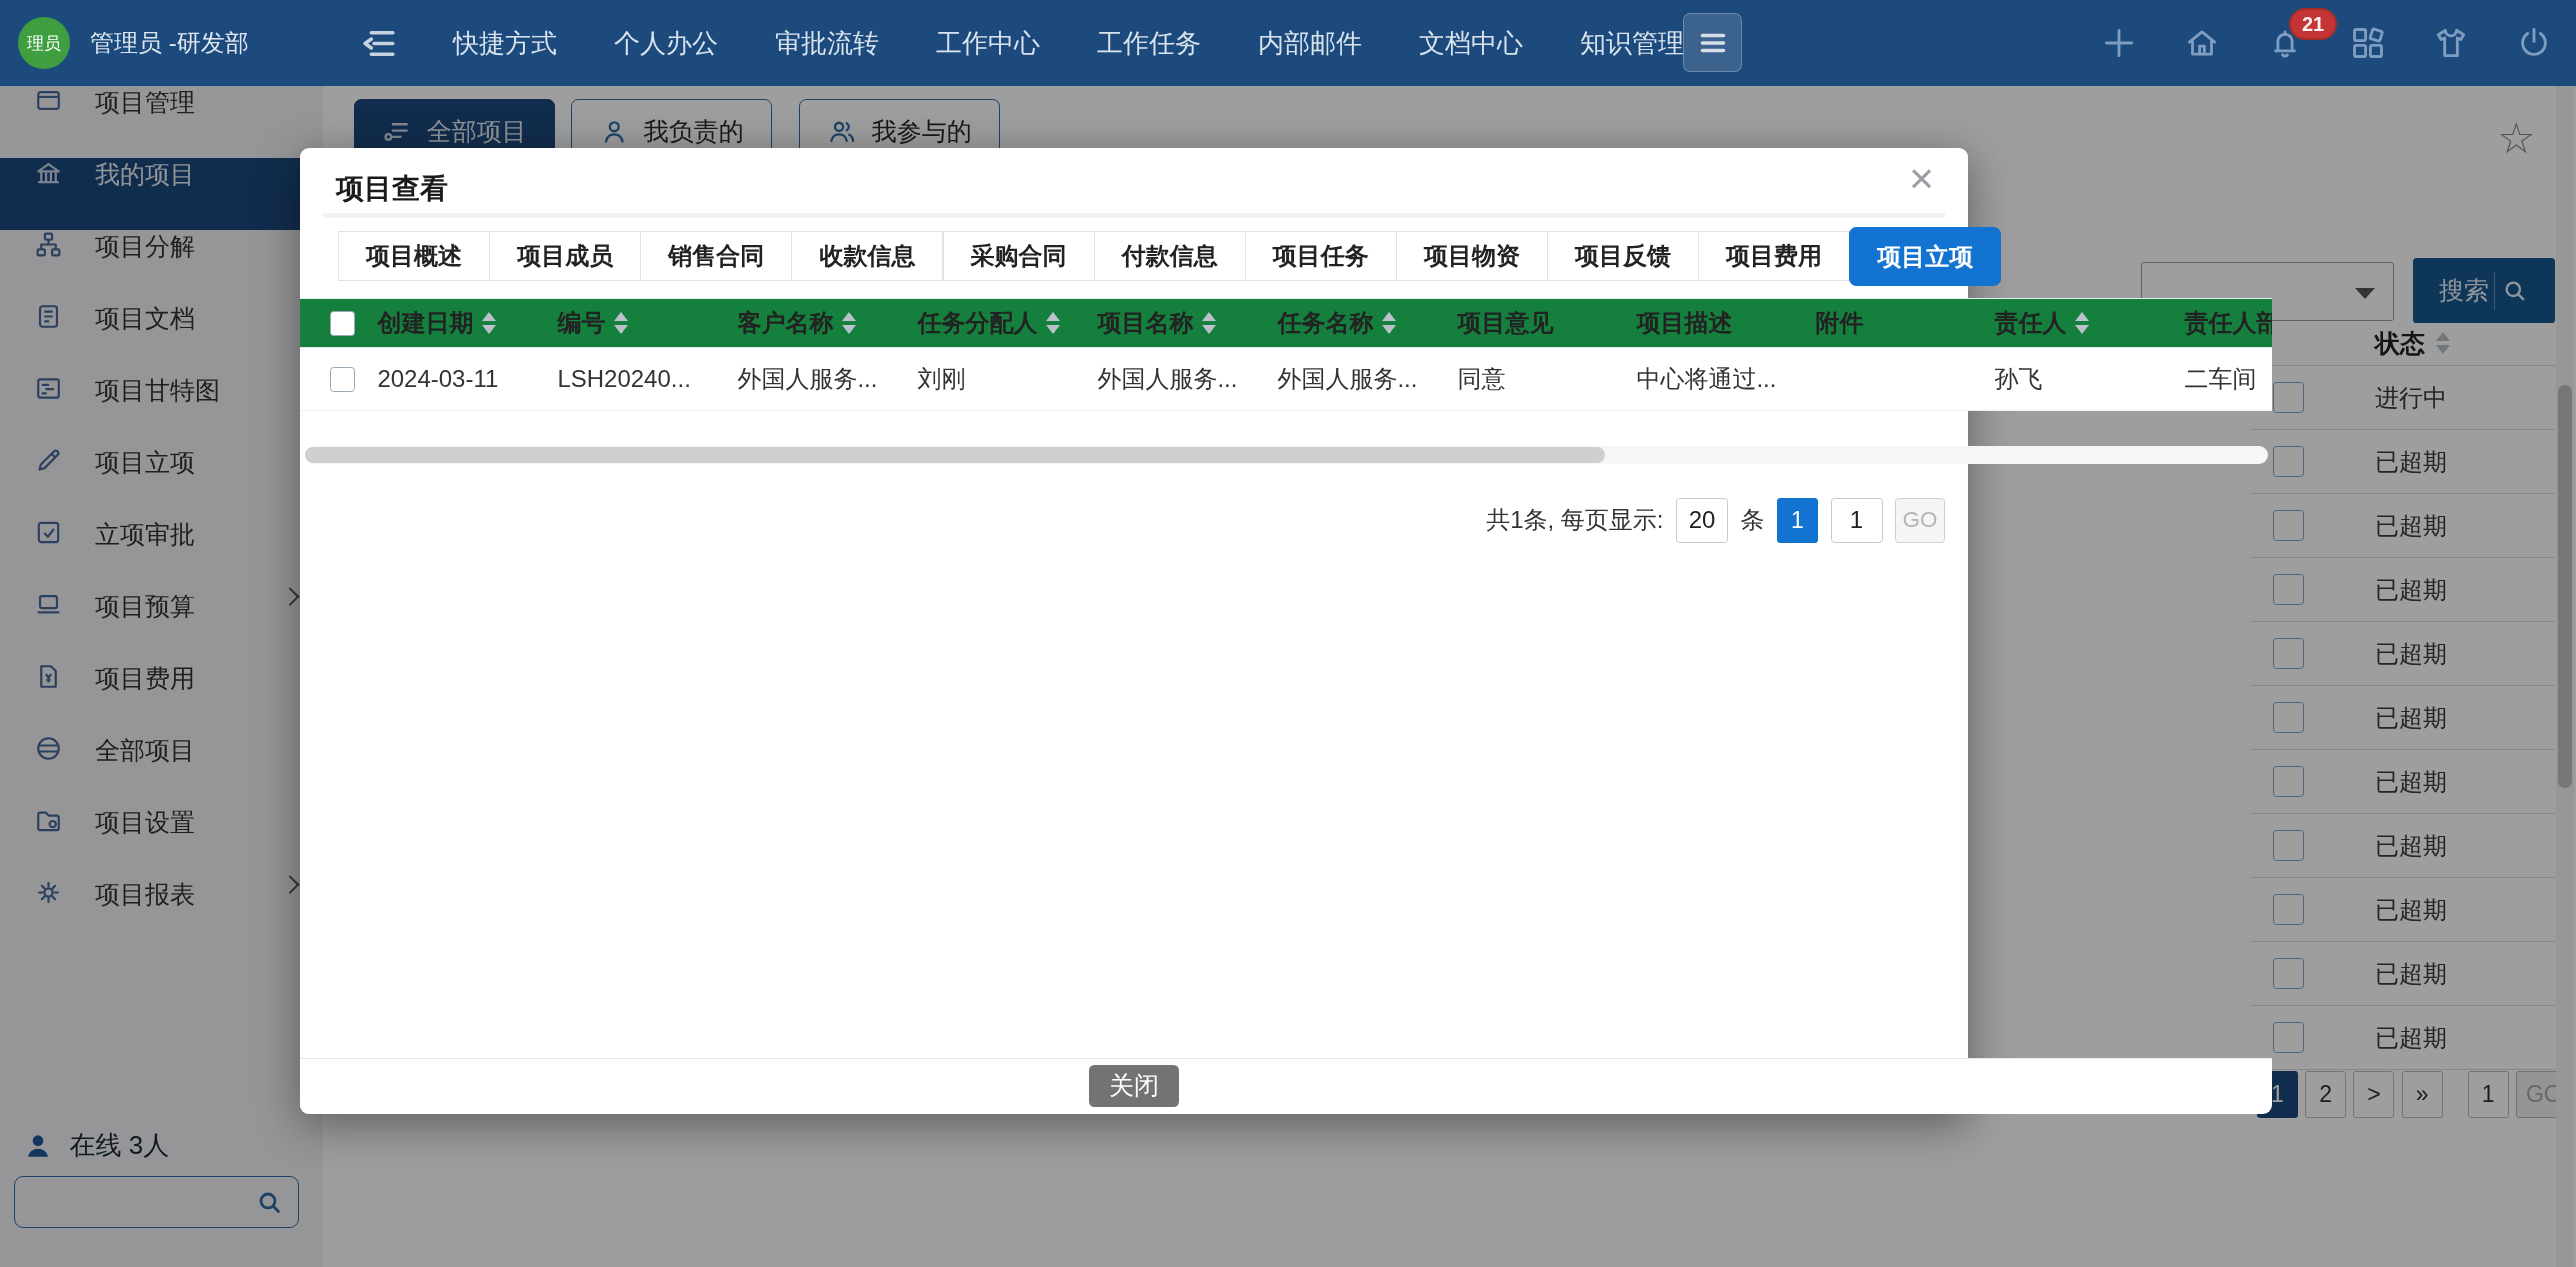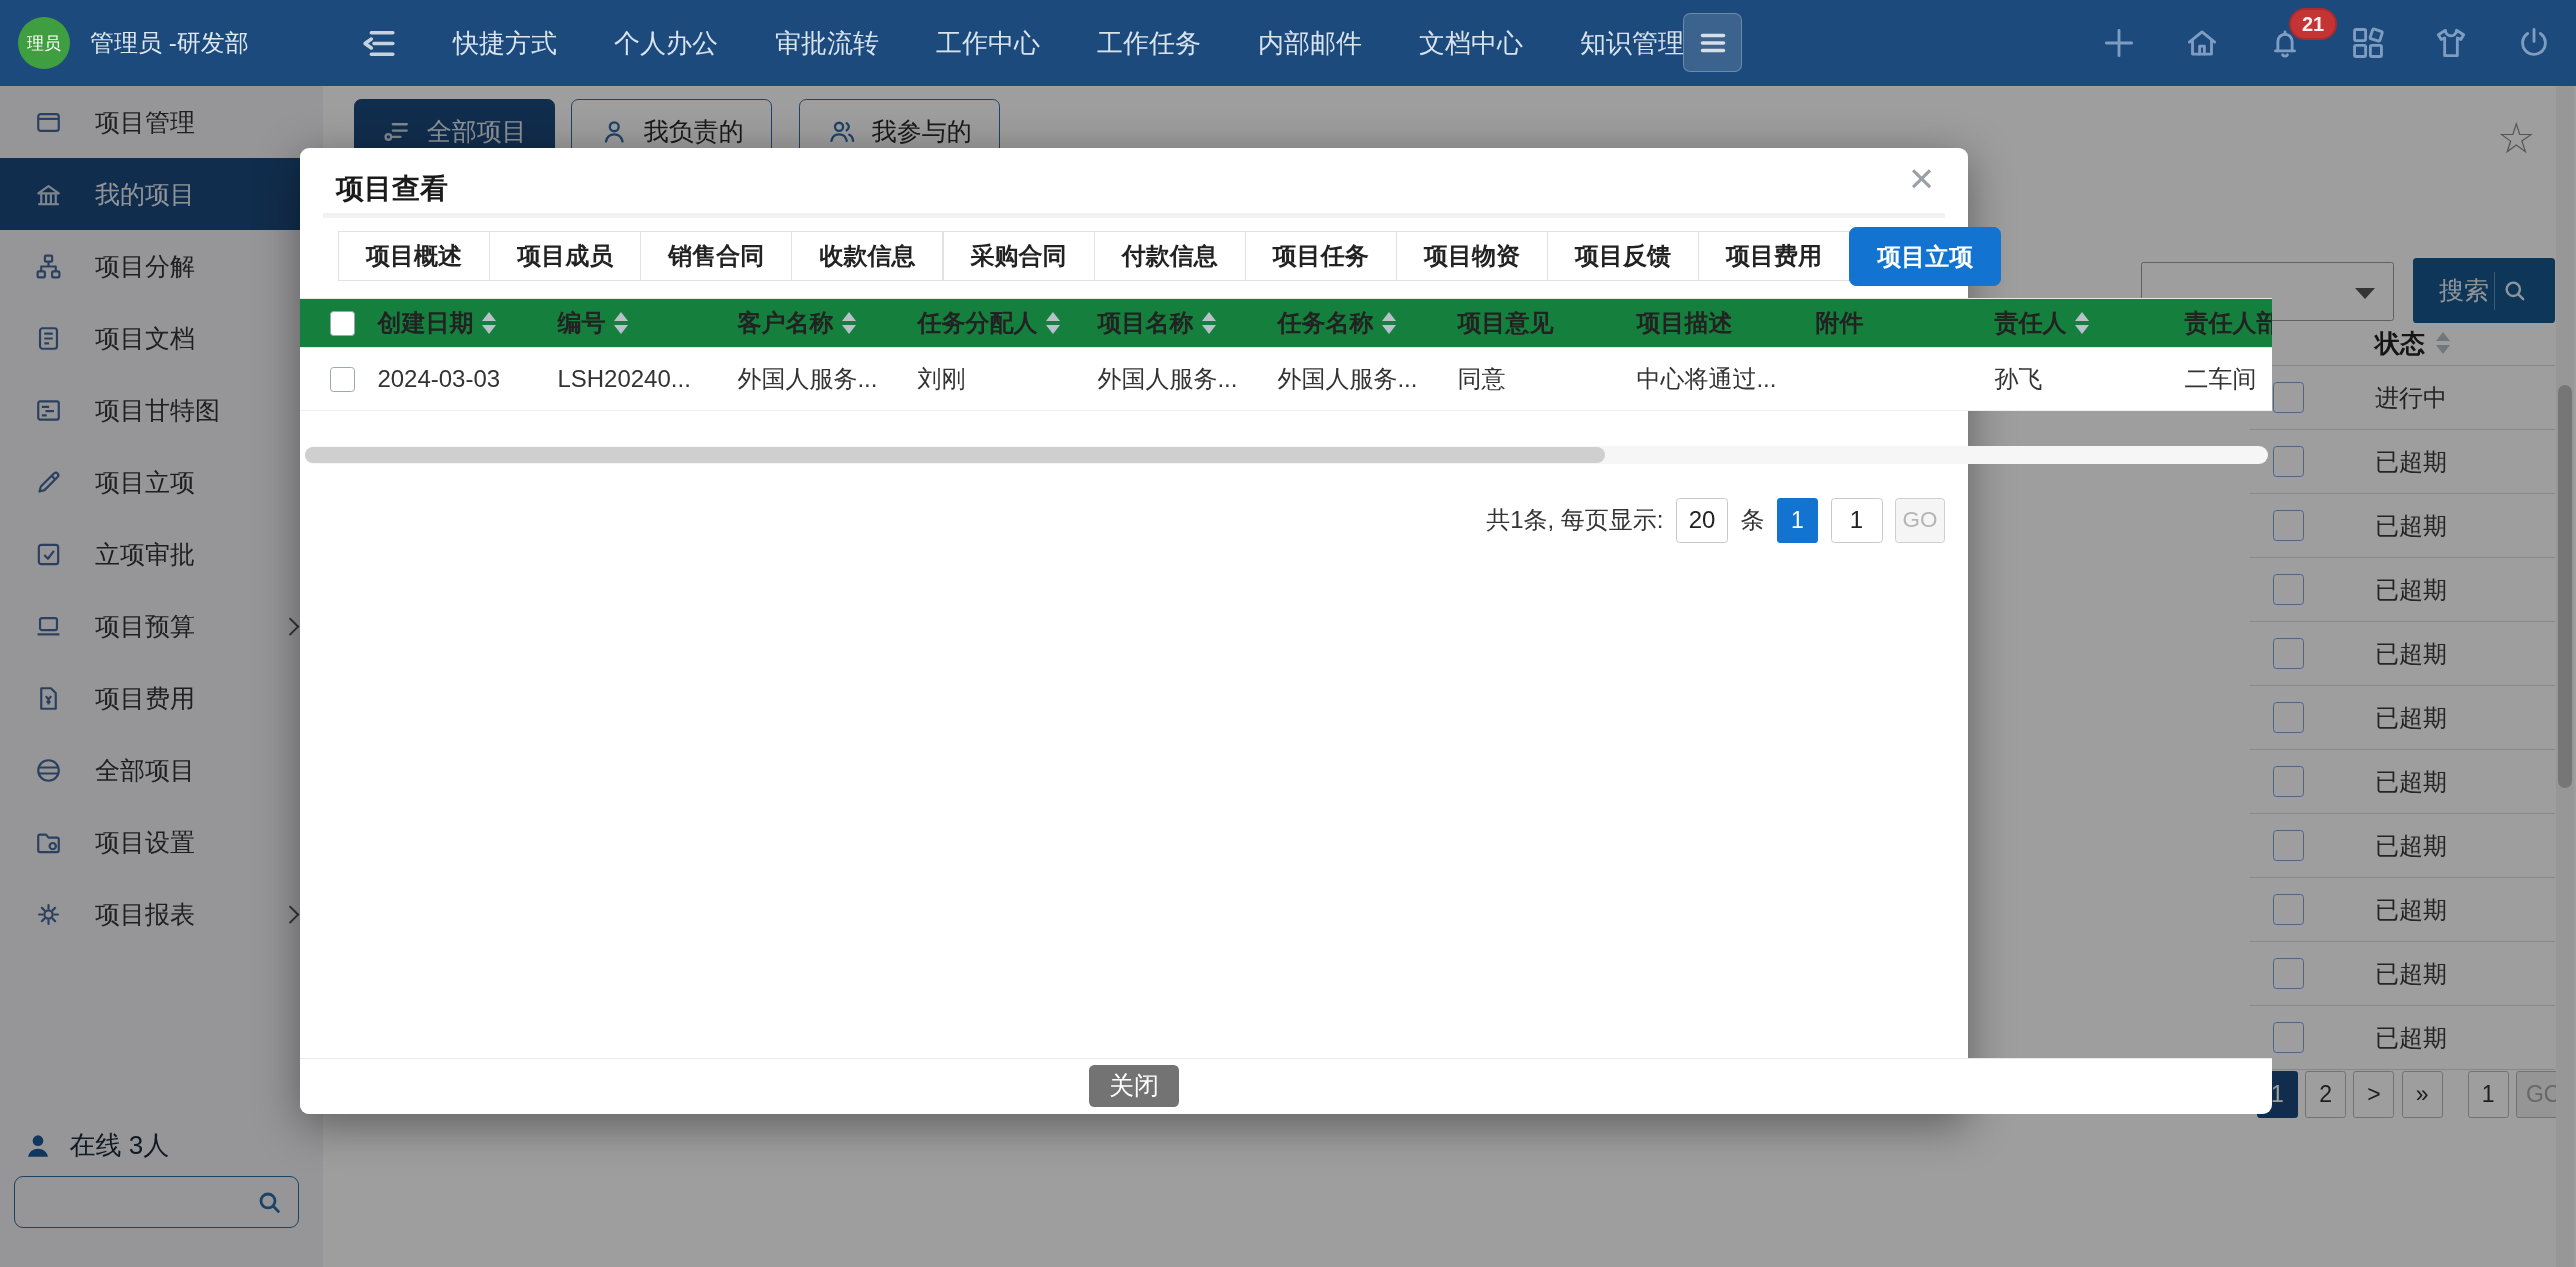--- a/index.html
+++ b/index.html
@@ -20,21 +20,21 @@
                 background:rgba(255,255,255,0.14); border:0.9px solid rgba(255,255,255,0.25);
                 display:flex; align-items:center; justify-content:center; color:#d6dee8; }
   .nav-icons { position:absolute; right:23px; top:0; height:86px; display:flex; align-items:center; gap:45px; color:#7f9dc0; }
   .nav-ic { width:38px; height:38px; position:relative; }
   .badge { position:absolute; left:23px; top:-16px; min-width:48px; height:32px; padding:0 9px;
            background:#c43434; border:2.7px solid #a82c2c; border-radius:16px; color:#ffefef;
            font-size:20px; font-weight:bold; display:flex; align-items:center; justify-content:center; }
 
   
   .sidebar { position:absolute; left:0; top:86px; width:323px; height:1181px; background:#f2f3f5; z-index:5; }
-  .sitem { display:flex; align-items:center; height:72px; padding-left:34px; position:relative;
+  .sitem { display:flex; height:72px; padding-left:34px; position:relative;
            color:#333; font-size:25px; cursor:pointer; }
   .sitem .sic { width:29px; height:29px; margin-right:32px; color:#46689a; flex:none; }
   .sitem.active { background:#1c4a7c; color:#e8eef5; }
   .sitem.active .sic { color:#c6d4e6; }
   .chev { position:absolute; right:27px; width:12.5px; height:12.5px; border-top:2.7px solid #555;
           border-right:2.7px solid #555; transform:rotate(45deg); }
   .online { position:absolute; left:21.5px; top:1042px; display:flex; align-items:center; gap:16px;
             font-size:26px; color:#1b2b3a; }
   .online .pic { width:32px; height:32px; }
   .sidesearch { position:absolute; left:14.3px; top:1090px; width:285px; height:52px; border:1.8px solid #2e6da4;
@@ -530,21 +530,21 @@
             <i class="dn"></i>
           </span>
         </span>
       <span class="col last">
           <span>责任人部门</span>
         </span>
     </div>
 
     <div class="mtable-row">
       <span class="cb"></span>
-      <span class="cell">2024-03-03</span>
+      <span class="cell">2024-03-11</span>
       <span class="cell">LSH20240...</span>
       <span class="cell">外国人服务...</span>
       <span class="cell">刘刚</span>
       <span class="cell">外国人服务...</span>
       <span class="cell">外国人服务...</span>
       <span class="cell w200">同意</span>
       <span class="cell w200">中心将通过...</span>
       <span class="cell w200"></span>
       <span class="cell w212">孙飞</span>
       <span class="cell last">二车间</span>

